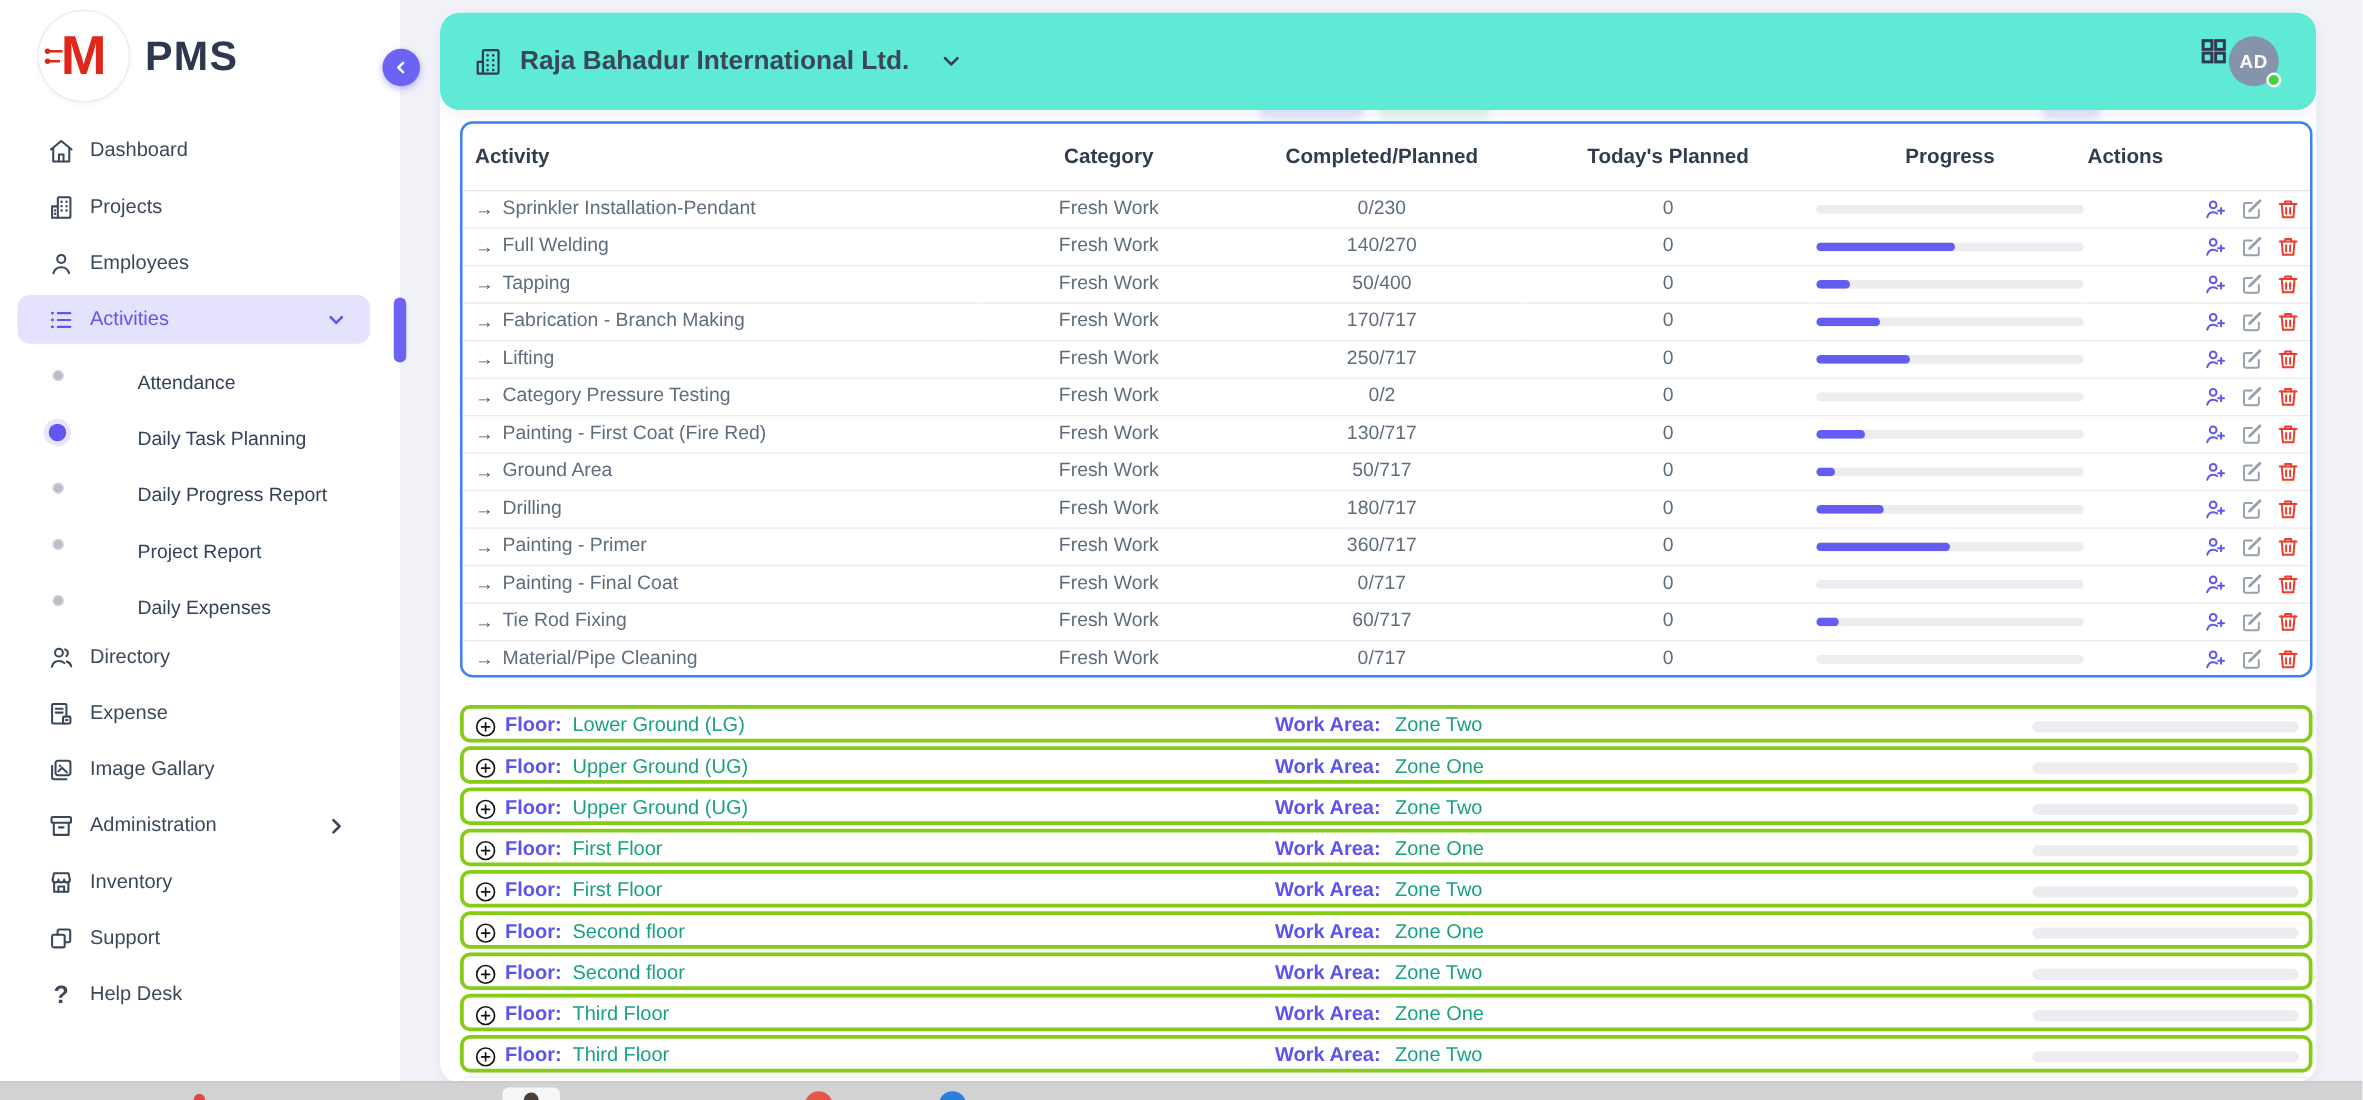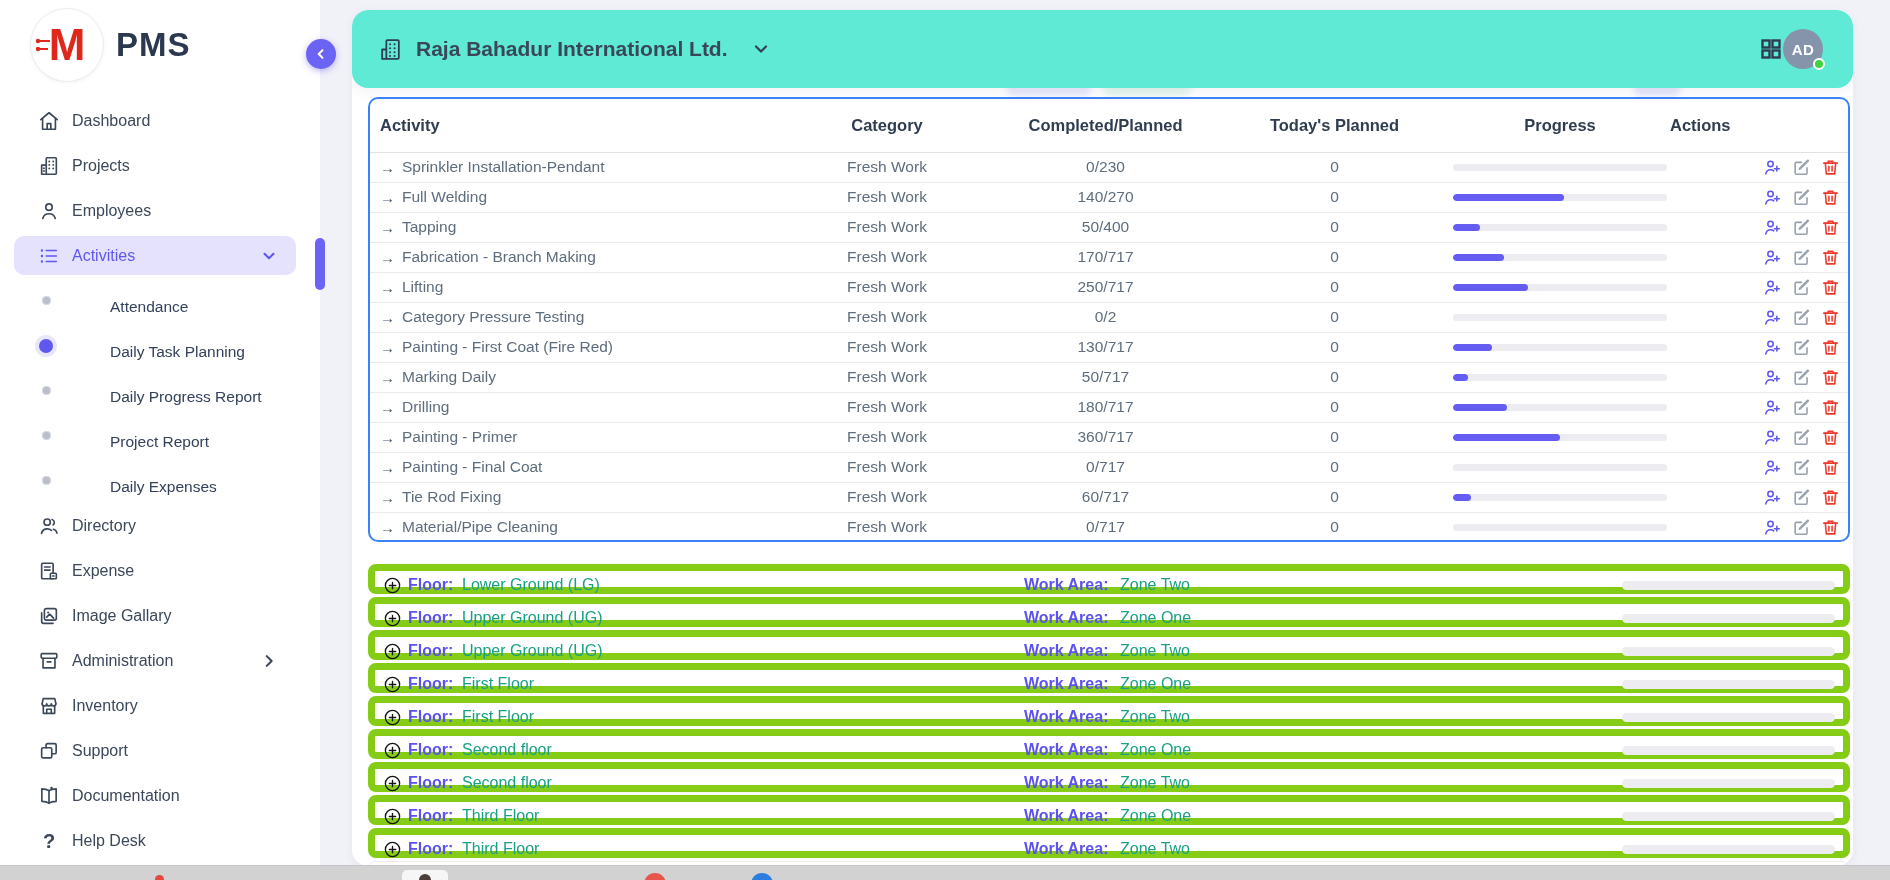--- a/index.html
+++ b/index.html
@@ -39,21 +39,21 @@
 
   
   .main { position:absolute; left:352px; top:10px; width:1501px; height:856px; background:#fff;
     border-radius:16px; box-shadow:0 2px 8px rgba(90,90,140,.07); overflow:hidden; }
   .main-header { position:absolute; left:0; top:0; width:100%; height:78px; background:#5eead4;
     border-radius:16px; box-shadow:0 5px 12px rgba(110,110,160,.08); display:flex; align-items:center; z-index:2; }
   .company-select { display:flex; align-items:center; gap:13px; margin-left:26px; cursor:pointer; }
   .company-select .bic { width:25px; height:25px; color:#2f3d52; }
   .company-name { font-size:21px; font-weight:600; color:#3a4759; }
   .company-select .cchev { width:20px; height:20px; color:#333f52; margin-left:10px; }
-  .header-right { position:absolute; right:30px; display:flex; align-items:center; }
+  .header-right { position:absolute; right:30px; display:flex; align-items:flex-start; }
   .grid-btn { width:24px; height:24px; color:#2f3b52; cursor:pointer; }
   .avatar-wrap { position:relative; width:40px; height:40px; cursor:pointer; }
   .avatar { width:40px; height:40px; border-radius:50%; background:#8694ab; color:#fff; font-size:15px;
     font-weight:700; display:flex; align-items:center; justify-content:center; letter-spacing:.5px; }
   .status-dot { position:absolute; right:-2px; bottom:-1px; width:12px; height:12px; border-radius:50%;
     background:#43d240; border:2px solid #fff; }
   .blob { position:absolute; top:64px; height:22px; border-radius:6px; filter:blur(3px); z-index:1; }
 
   
   .table-card { position:absolute; left:16px; top:87px; width:1482px; height:445px;
@@ -71,21 +71,21 @@
   .pfill { height:100%; border-radius:4px; background:#655df2; }
   .act-btns { display:flex; justify-content:flex-end; align-items:center; gap:10px; }
   .abtn { width:19px; height:19px; cursor:pointer; }
   .abtn.add { color:#5f57f0; }
   .abtn.edit { color:#96a0ae; }
   .abtn.del { color:#ee3b2c; }
 
   
   .floors { position:absolute; left:16px; top:554px; width:1482px; }
   .floor-card { position:relative; height:30px; margin-bottom:3px; background:#fff;
-    border:7px solid #84cc16; border-radius:8px; box-shadow:0 1px 2px rgba(120,120,160,.05); }
+    border:3px solid #84cc16; border-radius:8px; box-shadow:0 1px 2px rgba(120,120,160,.05); }
   .floor-card .plus { position:absolute; left:8px; top:5px; width:19px; height:19px; color:#141414; cursor:pointer; }
   .f-lbl { position:absolute; left:33px; line-height:28px; font-size:16px; font-weight:600; color:#5c52ee; }
   .f-val { position:absolute; left:87px; line-height:28px; font-size:16px; font-weight:500; color:#1aa184; }
   .wa-lbl { position:absolute; left:649px; line-height:28px; font-size:16px; font-weight:600; color:#5c52ee; }
   .wa-val { position:absolute; left:745px; line-height:28px; font-size:16px; font-weight:500; color:#1aa184;text-align:right; }
   .ftrack { position:absolute; right:8px; top:10px; width:213px; height:9px; border-radius:5px; background:#ededf1; }
   .ffill { height:100%; border-radius:5px; background:#655df2; box-shadow:0 0 6px rgba(101,93,242,.45); }
   .floor-partial { position:absolute; left:16px; top:851px; width:1482px; height:20px; background:#fff;
     border:1px solid #ececf0; border-radius:8px 8px 0 0; }
 
@@ -259,32 +259,20 @@
   </div>
       <div class="nav-item">
     <span class="pill"></span>
     <span class="ic">
           <svg viewBox="0 0 24 24" fill="none" stroke="currentColor" stroke-width="1.8" stroke-linecap="round" stroke-linejoin="round">
             <rect x="4" y="8.5" width="11" height="11" rx="1.5"></rect>
             <path d="M8.8 8.5V5.5a1.5 1.5 0 0 1 1.5-1.5h8a1.5 1.5 0 0 1 1.5 1.5v8a1.5 1.5 0 0 1-1.5 1.5h-3"></path>
           </svg>
         </span>
     <span class="lbl">Support</span>
-
-  </div>
-      <div class="nav-item">
-    <span class="pill"></span>
-    <span class="ic">
-          <svg viewBox="0 0 24 24" fill="none" stroke="currentColor" stroke-width="1.8" stroke-linecap="round" stroke-linejoin="round">
-            <path d="M12 6.2C10 4.8 7.6 4.2 4.2 4.2v13.6c3.4 0 5.8.6 7.8 2 2-1.4 4.4-2 7.8-2V4.2c-3.4 0-5.8.6-7.8 2z"></path>
-            <path d="M12 6.2v13.6"></path>
-            <circle cx="14.8" cy="3.2" r="1.4" fill="currentColor" stroke="none"></circle>
-          </svg>
-        </span>
-    <span class="lbl">Documentation</span>
 
   </div>
       <div class="nav-item">
     <span class="pill"></span>
     <span class="ic">
           <span class="q">?</span>
         </span>
     <span class="lbl">Help Desk</span>
 
   </div>
@@ -639,21 +627,21 @@
                     <path d="M10 10.5v6M14 10.5v6"></path>
           </svg>
         </span>
       </span>
     </td>
   </tr>
           <tr>
     <td class="c-activity">
               <span class="act-name">
                 <span class="row-arrow">→</span>
-                <span class="aname">Marking Daily</span>
+                <span class="aname">Ground Area</span>
               </span>
             </td>
     <td class="c-center cat">Fresh Work</td>
     <td class="c-center cp">50/717</td>
     <td class="c-center tp">0</td>
     <td>
               <div class="ptrack">
                 <div class="pfill" style="width: 7%;"></div>
               </div>
             </td>

